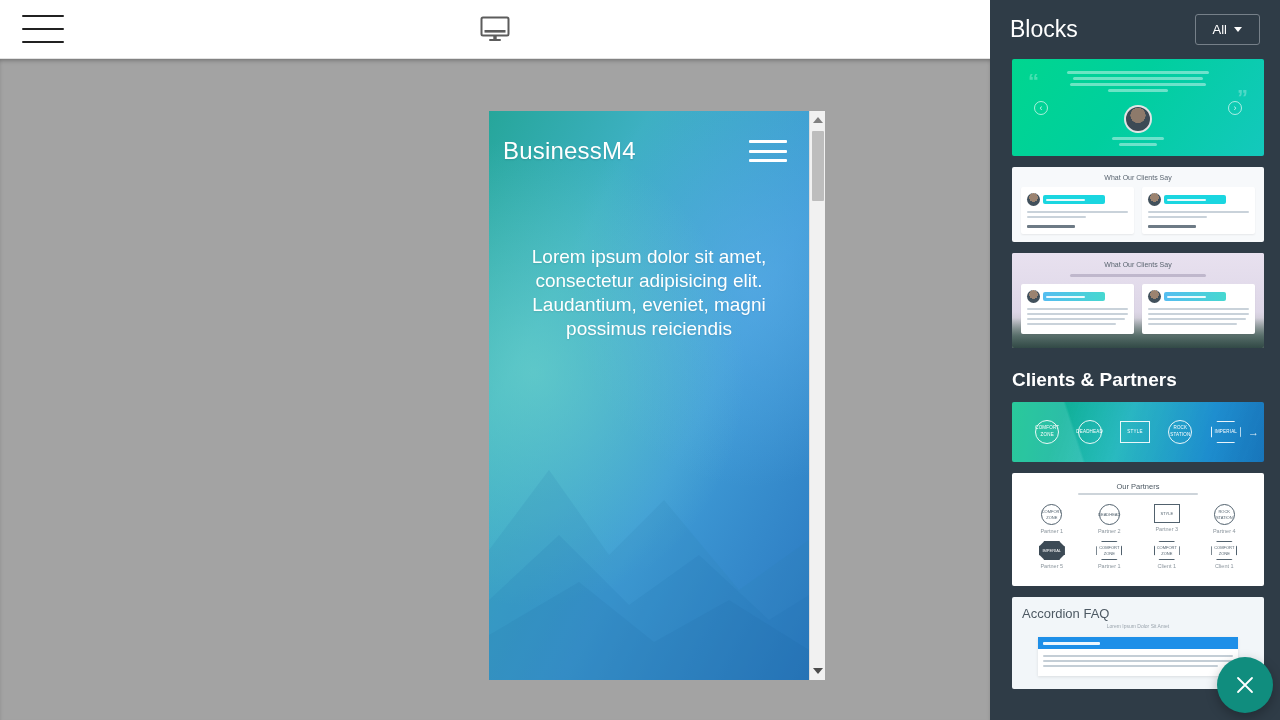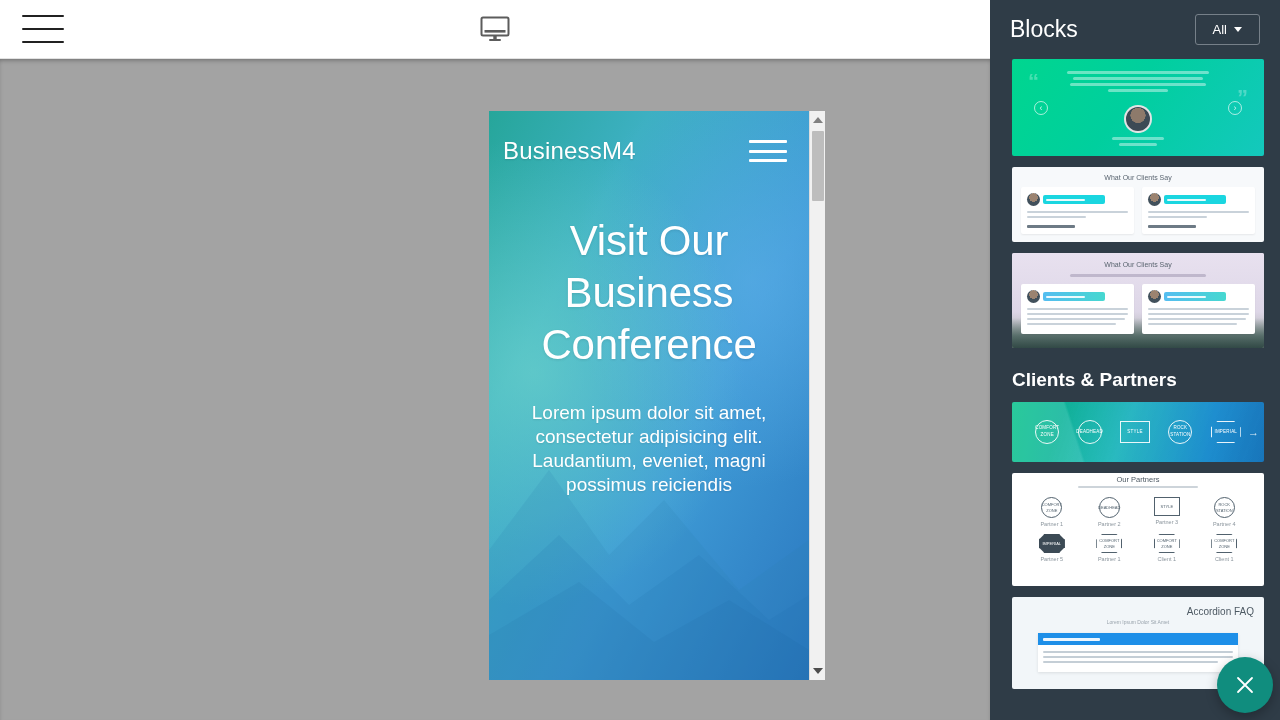--- a/index.html
+++ b/index.html
@@ -204,38 +204,38 @@
     width: 30px; height: 22px;
     border: 1px solid rgba(255,255,255,.9);
     display: flex; align-items: center; justify-content: center;
     color: #fff; font-size: 4.5px; letter-spacing: .2px; text-align: center; line-height: 1.5;
   }
   .logo-badge.round { border-radius: 50%; width: 24px; height: 24px; }
   .logo-badge.oct { clip-path: polygon(22% 0,78% 0,100% 30%,100% 70%,78% 100%,22% 100%,0 70%,0 30%); }
   .lg-arrow { position: absolute; right: 5px; z-index: 2; color: rgba(255,255,255,.85); font-size: 11px; }
 
   
-  .t-partners { height: 113px; background: #fff; padding: 2px 11px; }
+  .t-partners { height: 113px; background: #fff; padding: 9px 11px; }
   .tp-h { text-align: center; color: #4d5963; font-size: 7.5px; margin-bottom: 2px; }
   .tp-sub { height: 2px; width: 52%; margin: 0 auto 9px; background: #cdd4da; border-radius: 1px; }
   .pgrid { display: grid; grid-template-columns: repeat(4,1fr); row-gap: 7px; }
   .pcell { text-align: center; }
   .pmark {
     width: 26px; height: 19px; margin: 0 auto 3px;
     border: 1px solid #51616d; display: flex; align-items: center; justify-content: center;
     color: #51616d; font-size: 4px; line-height: 1.4; text-align: center;
   }
   .pmark.round { border-radius: 50%; width: 21px; height: 21px; }
   .pmark.oct { clip-path: polygon(22% 0,78% 0,100% 30%,100% 70%,78% 100%,22% 100%,0 70%,0 30%); }
   .pmark.dark { background: #3c4a55; border-color: #3c4a55; color: #fff; }
   .pname { color: #8b959d; font-size: 5.5px; }
 
   
   .t-acc { height: 92px; background: #f2f6f9; padding: 9px 10px 0; }
-  .ta-h { text-align: right; color: #4d5963; font-size: 10px; }
+  .ta-h { text-align: left; color: #4d5963; font-size: 13px; }
   .ta-sub { text-align: center; color: #9aa4ad; font-size: 5px; margin: 2px 0 8px; }
   .ta-panel { margin: 0 16px; box-shadow: 0 1px 3px rgba(0,0,0,.10); }
   .ta-bar { background: #1e8fe8; height: 12px; display: flex; align-items: center; padding: 0 5px; }
   .ta-bar span { height: 3px; width: 30%; background: rgba(255,255,255,.92); border-radius: 1px; }
   .ta-body { background: #fff; padding: 6px 5px; }
   .ta-body .ln3 { height: 2px; background: #c4ced6; border-radius: 1px; margin-bottom: 3px; }
 
   
   .fab {
     position: absolute; right: 7px; bottom: 7px;
@@ -282,21 +282,20 @@
         <div class="phone-nav">
           <div class="brand">BusinessM4</div>
           <div class="phone-burger">
             <i></i>
             <i></i>
             <i></i>
           </div>
         </div>
 
         <div class="hero">
-          <h1>Visit Our Business Conference</h1>
           <p>Lorem ipsum dolor sit amet, consectetur adipisicing elit. Laudantium, eveniet, magni possimus reiciendis</p>
         </div>
       </div>
 
       <div class="pv-scroll">
         <div class="pv-arrow up">
             <b></b>
           </div>
         <div class="pv-thumb"></div>
         <div class="pv-arrow down">

